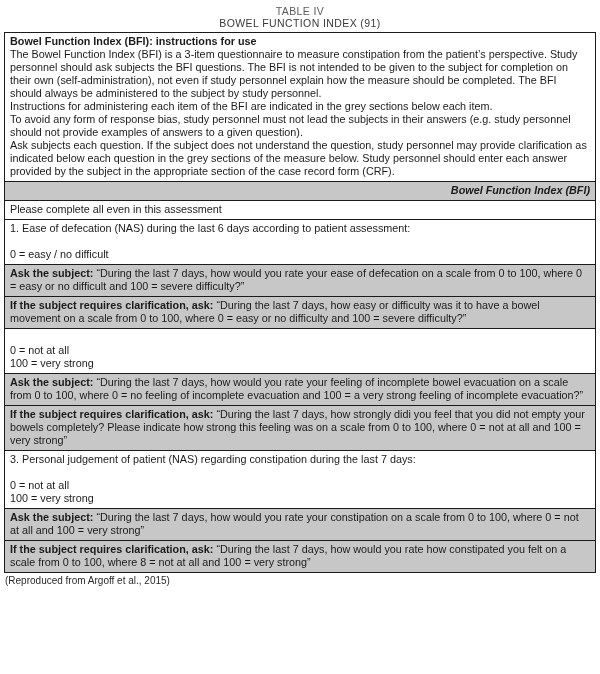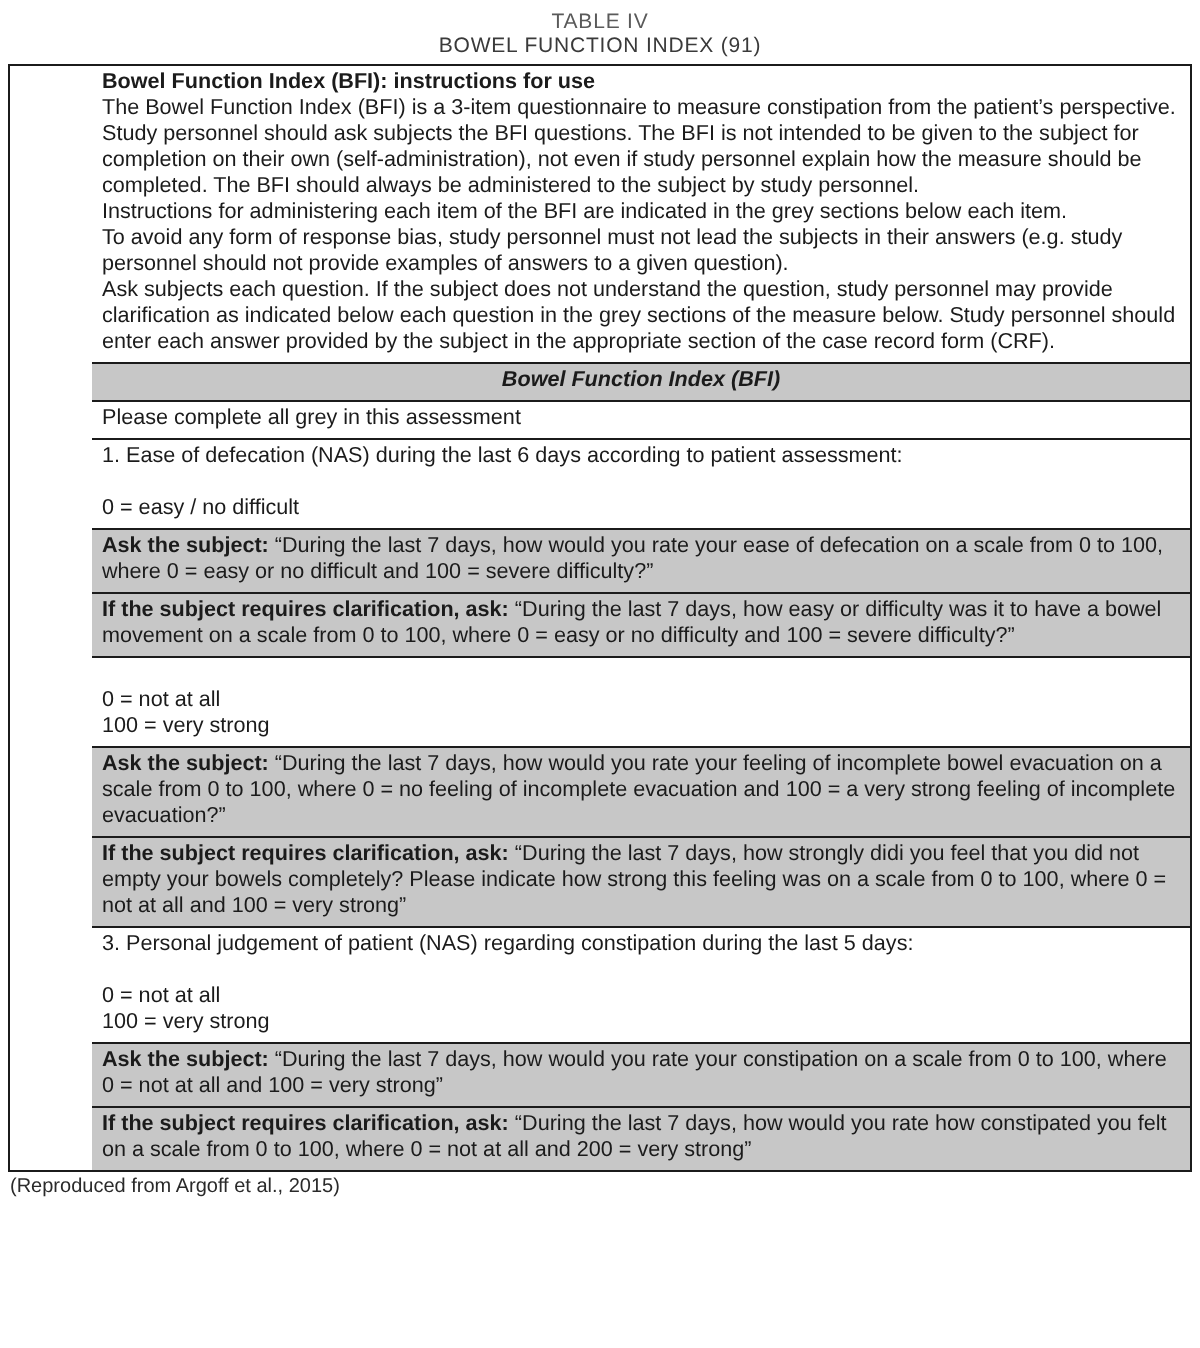--- a/index.html
+++ b/index.html
@@ -8,26 +8,26 @@
     width: 600px; height: 674px; overflow: hidden;
     font-family: "Liberation Sans", sans-serif;
     color: #1b1b1b;
   }
   .caption { text-align: center; padding-top: 5px; line-height: 12px; }
   .caption .t1 { font-size: 10.5px; color: #5a5a5a; letter-spacing: 0.4px; }
   .caption .t2 { font-size: 10.5px; color: #3a3a3a; letter-spacing: 0.4px; }
   .bfi-table {
     margin: 3px 4px 1px 4px;
     border: 1px solid #1b1b1b;
-    font-size: 10.8px; line-height: 13px; padding-left: 41px;
+    font-size: 10.8px; line-height: 13px;
   }
   .row { padding: 2px 5px 3px 5px; border-top: 1px solid #1b1b1b; }
   .row:first-child { border-top: none; }
   .grey { background: #c7c7c7; }
-  .center { text-align: center; }
+  .center { text-align: right; }
   .sec-head { font-style: italic; font-weight: bold; }
   b.lbl { font-weight: bold; }
   .quote { }
   .spacer { height: 13px; }
   .footer { font-size: 10px; line-height: 12px; padding: 1px 5px; color: #2a2a2a; }
 </style>
 </head>
 <body>
 
 <div class="caption">
@@ -43,21 +43,21 @@
     <div>Instructions for administering each item of the BFI are indicated in the grey sections below each item.</div>
     <div>To avoid any form of response bias, study personnel must not lead the subjects in their answers (e.g. study personnel should not provide examples of answers to a given question).</div>
     <div>Ask subjects each question. If the subject does not understand the question, study personnel may provide clarification as indicated below each question in the grey sections of the measure below. Study personnel should enter each answer provided by the subject in the appropriate section of the case record form (CRF).</div>
   </div>
 
   <div class="row grey center">
     <span class="sec-head">Bowel Function Index (BFI)</span>
   </div>
 
   <div class="row">
-    <span>Please complete all grey in this assessment</span>
+    <span>Please complete all even in this assessment</span>
   </div>
 
   <div class="row">
     <div>1. Ease of defecation (NAS) during the last 6 days according to patient assessment:</div>
     <div class="spacer"></div>
     <div>0 = easy / no difficult</div>
   </div>
   <div class="row grey">
     <b class="lbl">Ask the subject:</b>
     <span class="quote">“During the last 7 days, how would you rate your ease of defecation on a scale from 0 to 100, where 0 = easy or no difficult and 100 = severe difficulty?”</span>
@@ -75,29 +75,29 @@
   <div class="row grey">
     <b class="lbl">Ask the subject:</b>
     <span class="quote">“During the last 7 days, how would you rate your feeling of incomplete bowel evacuation on a scale from 0 to 100, where 0 = no feeling of incomplete evacuation and 100 = a very strong feeling of incomplete evacuation?”</span>
   </div>
   <div class="row grey">
     <b class="lbl">If the subject requires clarification, ask:</b>
     <span class="quote">“During the last 7 days, how strongly didi you feel that you did not empty your bowels completely? Please indicate how strong this feeling was on a scale from 0 to 100, where 0 = not at all and 100 = very strong”</span>
   </div>
 
   <div class="row">
-    <div>3. Personal judgement of patient (NAS) regarding constipation during the last 5 days:</div>
+    <div>3. Personal judgement of patient (NAS) regarding constipation during the last 7 days:</div>
     <div class="spacer"></div>
     <div>0 = not at all</div>
     <div>100 = very strong</div>
   </div>
   <div class="row grey">
     <b class="lbl">Ask the subject:</b>
     <span class="quote">“During the last 7 days, how would you rate your constipation on a scale from 0 to 100, where 0 = not at all and 100 = very strong”</span>
   </div>
   <div class="row grey">
     <b class="lbl">If the subject requires clarification, ask:</b>
-    <span class="quote">“During the last 7 days, how would you rate how constipated you felt on a scale from 0 to 100, where 0 = not at all and 200 = very strong”</span>
+    <span class="quote">“During the last 7 days, how would you rate how constipated you felt on a scale from 0 to 100, where 8 = not at all and 100 = very strong”</span>
   </div>
 
 </div>
 
 <div class="footer">(Reproduced from Argoff et al., 2015)</div>
 
 </body></html>

